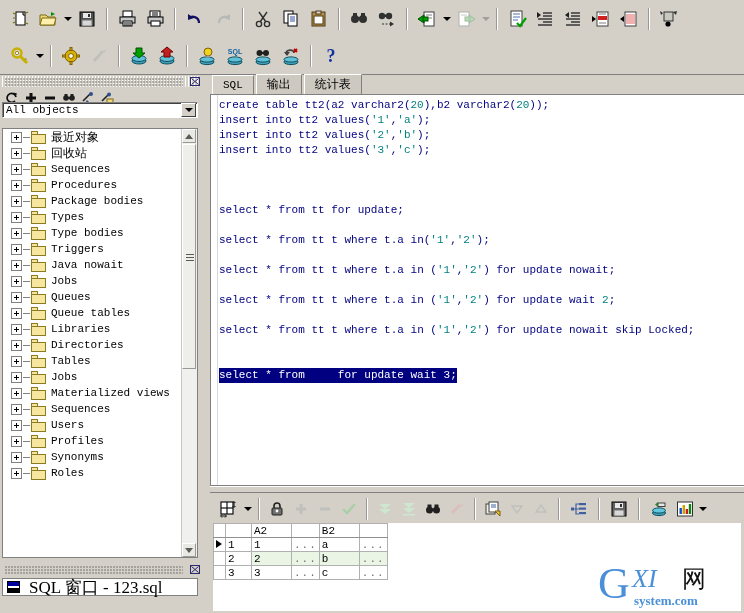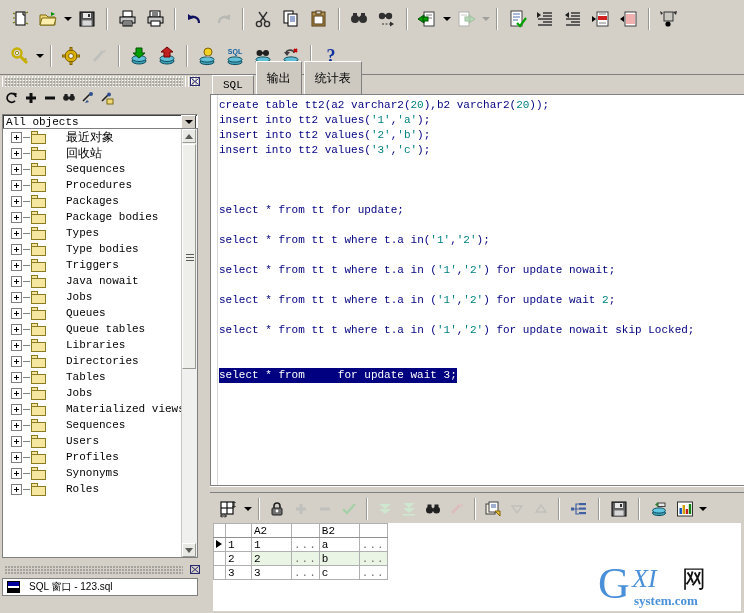--- a/index.html
+++ b/index.html
@@ -87,21 +87,21 @@
     position: absolute; left: 2px; top: 13px;
     width: 198px; height: 20px;
     display: flex; align-items: center;
     background: #d4d0c8;
   }
   #tree-minitoolbar .mini-btn {
     width: 19px; height: 18px;
     display: flex; align-items: center; justify-content: center;
   }
   #tree-filter {
-    position: absolute; left: 2px; top: 39px;
+    position: absolute; left: 2px; top: 27px;
     width: 196px; height: 16px;
     background: #ffffff;
     border: 1px solid #808080;
     border-right-color: #ffffff; border-bottom-color: #ffffff;
     box-shadow: inset 1px 1px 0 #404040;
     box-sizing: border-box;
     display: flex; align-items: center;
     font-family: "Liberation Mono", monospace;
     font-size: 11px;
   }
@@ -173,21 +173,21 @@
     box-sizing: border-box;
   }
   .tree-item .folder .f-tab {
     position: absolute; left: 0; top: 0;
     width: 7px; height: 3px;
     background: #f5e6a0;
     border: 1px solid #8a7a20;
     border-bottom: 0;
     box-sizing: border-box;
   }
-  .tree-item .label { padding-left: 0; margin-left: 15px; }
+  .tree-item .label { padding-left: 0; }
   .tree-item .label.cjk { font-family: "DejaVu Sans", sans-serif; font-size: 12px; }
   #tree-scroll {
     position: absolute; right: 0; top: 0;
     width: 15px; height: 428px;
     background: #f0f0ee;
     border-left: 1px solid #c8c8c0;
   }
   .sb-arrow {
     position: absolute; left: 0;
     width: 14px; height: 14px;
@@ -247,22 +247,22 @@
   }
   #status-item .win-icon::before {
     content: ""; position: absolute; left: 0; top: 0;
     width: 11px; height: 4px; background: #0000a0;
   }
   #status-item .win-icon::after {
     content: ""; position: absolute; left: 0; top: 6px;
     width: 11px; height: 4px; background: #000000;
   }
   #status-item .stxt {
-    font-family: Liberation Sans, sans-serif;
-    font-size: 10px;
+    font-family: Liberation Serif, serif;
+    font-size: 17px;
   }
 
   
   #vsplit {
     position: absolute; left: 203px; top: 75px;
     width: 7px; height: 538px;
     background: #d4d0c8;
   }
 
   
@@ -272,21 +272,21 @@
     background: #d4d0c8;
   }
   #tabs {
     position: absolute; left: 0; top: 0;
     height: 19px; width: 534px;
     display: flex; align-items: flex-end;
     padding-left: 2px;
     box-sizing: border-box;
   }
   .tab {
-    height: 33px;
+    height: 20px;
     padding: 0 10px;
     display: flex; align-items: center;
     background: #d4d0c8;
     border: 1px solid #ffffff;
     border-right-color: #808080; border-bottom: 0;
     box-sizing: border-box;
     margin-right: 2px;
     font-size: 11px;
     font-family: "Liberation Mono", monospace;
   }
@@ -841,29 +841,20 @@
             <span class="label">Sequences</span>
           </div>
           <div class="tree-item">
             <span class="plus"></span>
             <span class="dots"></span>
             <span class="folder">
               <span class="f-tab"></span>
               <span class="f-body"></span>
             </span>
             <span class="label">Procedures</span>
-          </div>
-          <div class="tree-item">
-            <span class="plus"></span>
-            <span class="dots"></span>
-            <span class="folder">
-              <span class="f-tab"></span>
-              <span class="f-body"></span>
-            </span>
-            <span class="label">Packages</span>
           </div>
           <div class="tree-item">
             <span class="plus"></span>
             <span class="dots"></span>
             <span class="folder">
               <span class="f-tab"></span>
               <span class="f-body"></span>
             </span>
             <span class="label">Package bodies</span>
           </div>

